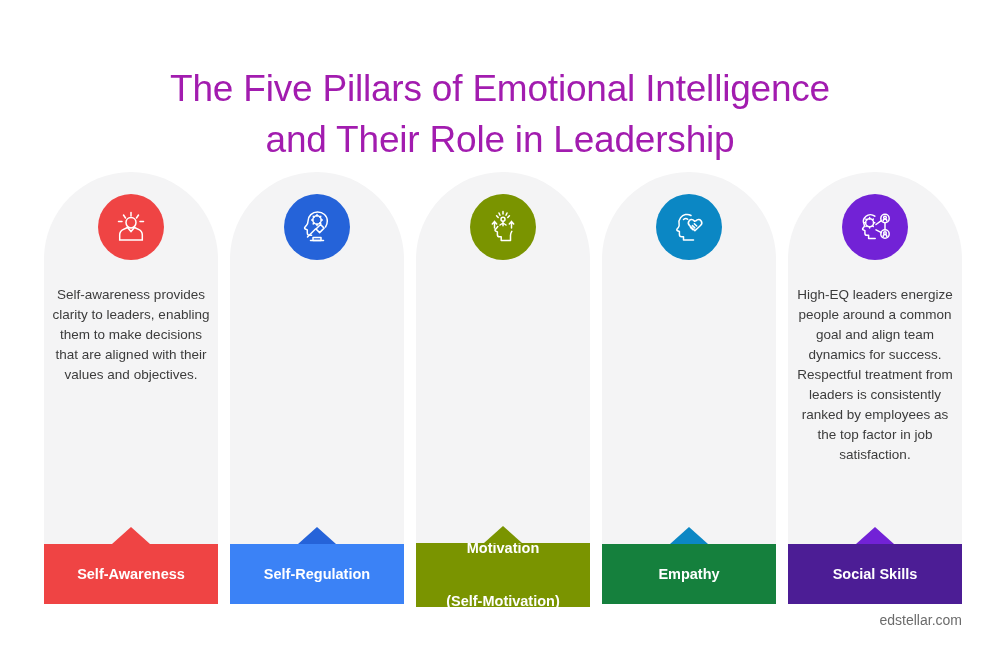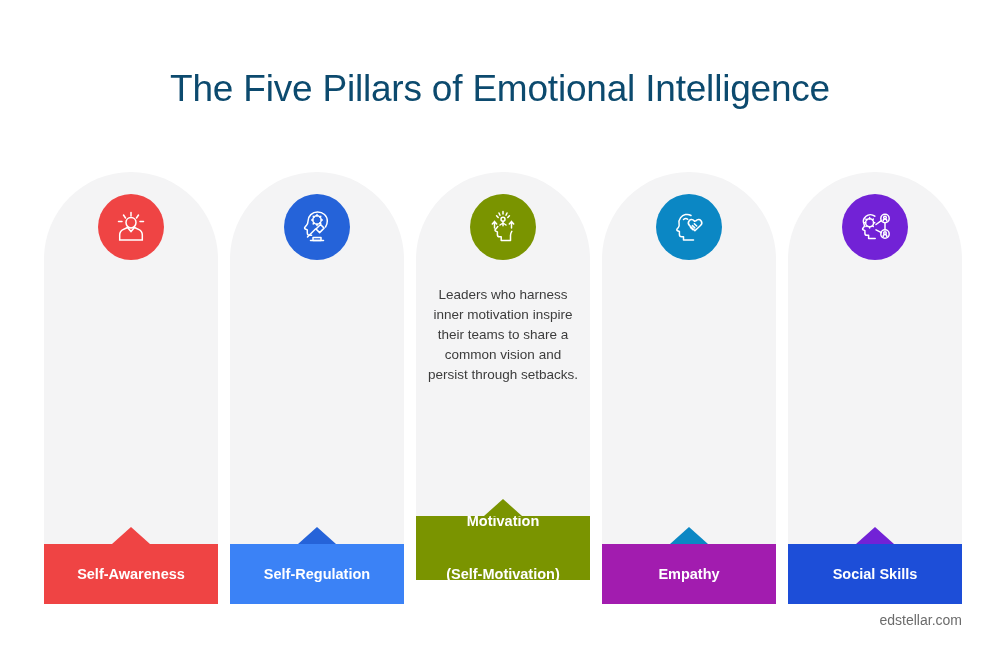--- a/index.html
+++ b/index.html
@@ -24,21 +24,21 @@
   
   .title {
     position: absolute;
     top: 38px;
     left: 50px;
     width: 900px;
     text-align: center;
     font-size: 37px;
     line-height: 51px;
     font-weight: 400;
-    color: #0c4a6e;
+    color: #a21caf;
     letter-spacing: -0.2px;
   }
   .title-line { display: block; }
 
   
   .pillars {
     position: absolute;
     top: 172px;
     left: 44px;
     width: 918px;
@@ -113,54 +113,56 @@
     left: 50%;
     transform: translateX(-50%);
     width: 0;
     height: 0;
     border-left: 19px solid transparent;
     border-right: 19px solid transparent;
   }
 
   
   .bar-1line { top: 372px; height: 60px; }
-  .bar-2line { top: 344px; height: 64px; gap: 34px; }
+  .bar-2line { top: 371px; height: 64px; gap: 34px; }
 
   
   .footer {
     position: absolute;
     right: 38px;
     top: 612px;
     font-size: 14px;
     color: #6b6b6b;
   }
 </style>
 </head>
 <body>
 
 <div class="page">
 
   <h1 class="title">
     <span class="title-line">The Five Pillars of Emotional Intelligence</span>
+    <span class="title-line">and Their Role in Leadership</span>
   </h1>
 
   <div class="pillars">
 
     <div class="pillar">
       <div class="card">
         <div class="icon-wrap" style="background:#ef4444">
           <span>
             <svg width="40" height="40" viewBox="0 0 40 40" fill="none" stroke="#ffffff" stroke-width="1.5" stroke-linecap="round">
               <path d="M20 5.5v3.5M12.5 8l2 3M27.5 8l-2 3M7.5 14.5h3.5M32.5 14.5H29"></path>
               <path d="M20 10.5c-3 0-5 2.2-5 5 0 3 2.2 5.5 5 5.5s5-2.5 5-5.5c0-2.8-2-5-5-5z" fill="none"></path>
               <path d="M16.5 20.5l-4.5 2.2c-2 1-3.3 3-3.3 5.3V33h22.6v-5c0-2.3-1.3-4.3-3.3-5.3l-4.5-2.2"></path>
               <path d="M16.5 20.5L20 24.5l3.5-4"></path>
             </svg>
           </span>
         </div>
+        <div class="desc">Self-awareness provides clarity to leaders, enabling them to make decisions that are aligned with their values and objectives.</div>
       </div>
       <div class="labelbar bar-1line" style="background:#ef4444">
         <span class="pointer" style="border-bottom:17px solid #ef4444"></span>
         <span>Self-Awareness</span>
       </div>
     </div>
 
     <div class="pillar">
       <div class="card">
         <div class="icon-wrap" style="background:#2563d9">
@@ -190,21 +192,20 @@
             <svg width="40" height="40" viewBox="0 0 40 40" fill="none" stroke="#ffffff" stroke-width="1.5" stroke-linecap="round" stroke-linejoin="round">
               <path d="M20 4.5v2.6M16 6l1 2.2M24 6l-1 2.2M13.6 8.7l1.6 1.8M26.4 8.7l-1.6 1.8"></path>
               <circle cx="20" cy="12.2" r="2"></circle>
               <path d="M20 14.2v4.6M20 16l-3 2M20 16l3 2"></path>
               <path d="M11.5 14.5v6.5M11.5 14.5l-2.2 2.4M11.5 14.5l2.2 2.4"></path>
               <path d="M28.5 14.5v6.5M28.5 14.5l-2.2 2.4M28.5 14.5l2.2 2.4"></path>
               <path d="M14.8 19.5c-.9 1.2-1.5 2-2.4 2.9-.6.6-.4 1.4.3 1.7l1.7.8v2.8c0 1.2.9 2.1 2.1 2.1h1.7v3.7h9.3v-5.3c0-1.6.5-2.6 1.3-3.9"></path>
             </svg>
           </span>
         </div>
-        <div class="desc">Leaders who harness inner motivation inspire their teams to share a common vision and persist through setbacks.</div>
       </div>
       <div class="labelbar bar-2line" style="background:#7a9400; flex-direction:column;">
         <span class="pointer" style="border-bottom:17px solid #7a9400"></span>
         <span>Motivation</span>
         <span>(Self-Motivation)</span>
       </div>
     </div>
 
     <div class="pillar">
       <div class="card">
@@ -212,21 +213,21 @@
           <span>
             <svg width="40" height="40" viewBox="0 0 40 40" fill="none" stroke="#ffffff" stroke-width="1.5" stroke-linecap="round" stroke-linejoin="round">
               <path d="M22 8.5C18.6 6.4 14 7.5 11.6 10.6c-1.6 2.1-2 4.4-1.5 6.6.3 1.4.1 2.2-.7 3.2l-1.3 1.6c-.5.6-.3 1.4.4 1.7l1.9.8v3c0 1.3 1 2.3 2.3 2.3h1.8v3.2h10"></path>
               <path d="M14.5 12.5c1.3-1.2 3-1.3 4.2-.2"></path>
               <path d="M27 13.8c1.3-1.6 3.7-1.7 5-.1 1.2 1.5.9 3.5-.5 4.8l-5.6 5.2-5.3-5.1c-1.4-1.3-1.6-3.4-.4-4.9 1.3-1.6 3.6-1.5 4.9.1l.4.5z"></path>
               <path d="M21.5 20.5l2.4 2.3M23.4 18.6l2.4 2.3M25.3 16.7l2.4 2.3"></path>
             </svg>
           </span>
         </div>
       </div>
-      <div class="labelbar bar-1line" style="background:#a21caf">
+      <div class="labelbar bar-1line" style="background:#15803d">
         <span class="pointer" style="border-bottom:17px solid #0b87c4"></span>
         <span>Empathy</span>
       </div>
     </div>
 
     <div class="pillar">
       <div class="card">
         <div class="icon-wrap" style="background:#7222d6">
           <span>
             <svg width="40" height="40" viewBox="0 0 40 40" fill="none" stroke="#ffffff" stroke-width="1.5" stroke-linecap="round" stroke-linejoin="round">
@@ -237,22 +238,23 @@
               <circle cx="30" cy="27" r="4.2"></circle>
               <circle cx="30" cy="10.6" r="1.3"></circle>
               <path d="M28.2 14c0-1.1.8-1.9 1.8-1.9s1.8.8 1.8 1.9"></path>
               <circle cx="30" cy="26.1" r="1.3"></circle>
               <path d="M28.2 29.5c0-1.1.8-1.9 1.8-1.9s1.8.8 1.8 1.9"></path>
               <path d="M30 15.7v7.1"></path>
               <path d="M21 17.5l5.3-3.8M21 22.8l5.4 2.8"></path>
             </svg>
           </span>
         </div>
-      </div>
-      <div class="labelbar bar-1line" style="background:#1d4ed8">
+        <div class="desc">High-EQ leaders energize people around a common goal and align team dynamics for success. Respectful treatment from leaders is consistently ranked by employees as the top factor in job satisfaction.</div>
+      </div>
+      <div class="labelbar bar-1line" style="background:#4c1d95">
         <span class="pointer" style="border-bottom:17px solid #7222d6"></span>
         <span>Social Skills</span>
       </div>
     </div>
 
   </div>
 
   <div class="footer">edstellar.com</div>
 
 </div>

